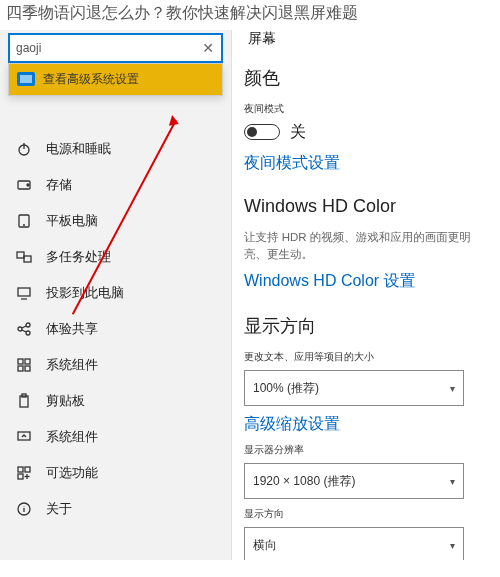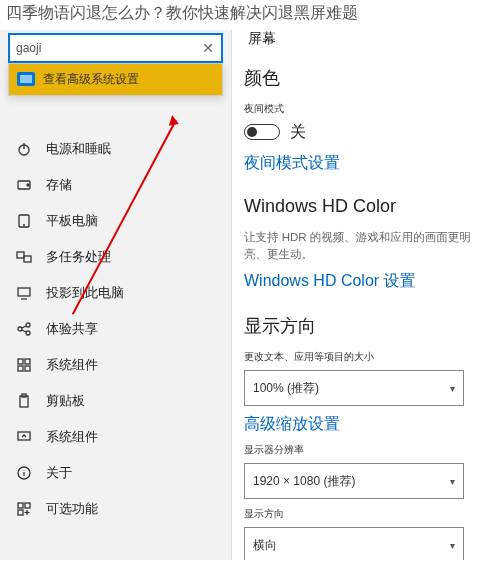--- a/index.html
+++ b/index.html
@@ -137,39 +137,39 @@
             <svg viewBox="0 0 16 16">
               <rect x="2" y="3" width="12" height="8"></rect>
               <path d="M6 8l2-2 2 2"></path>
             </svg>
           </span>
           <span>系统组件</span>
         </li>
         <li class="nav-item">
           <span class="nav-icon">
             <svg viewBox="0 0 16 16">
-              <circle cx="8" cy="8" r="6"></circle>
-              <line x1="8" y1="5" x2="8" y2="5.5"></line>
-              <line x1="8" y1="7" x2="8" y2="11"></line>
-            </svg>
-          </span>
-          <span>关于</span>
-        </li>
-        <li class="nav-item">
-          <span class="nav-icon">
-            <svg viewBox="0 0 16 16">
               <rect x="2" y="2" width="5" height="5"></rect>
               <rect x="9" y="2" width="5" height="5"></rect>
               <rect x="2" y="9" width="5" height="5"></rect>
               <line x1="11" y1="9" x2="11" y2="14"></line>
               <line x1="8.5" y1="11.5" x2="13.5" y2="11.5"></line>
             </svg>
           </span>
           <span>可选功能</span>
         </li>
+        <li class="nav-item">
+          <span class="nav-icon">
+            <svg viewBox="0 0 16 16">
+              <circle cx="8" cy="8" r="6"></circle>
+              <line x1="8" y1="5" x2="8" y2="5.5"></line>
+              <line x1="8" y1="7" x2="8" y2="11"></line>
+            </svg>
+          </span>
+          <span>关于</span>
+        </li>
       </ul>
   </aside>
 
   <main class="main">
     <h1>屏幕</h1>
 
     <div class="section-h">颜色</div>
     <div class="label">夜间模式</div>
     <div class="toggle">
       <span class="toggle-sw"></span>

